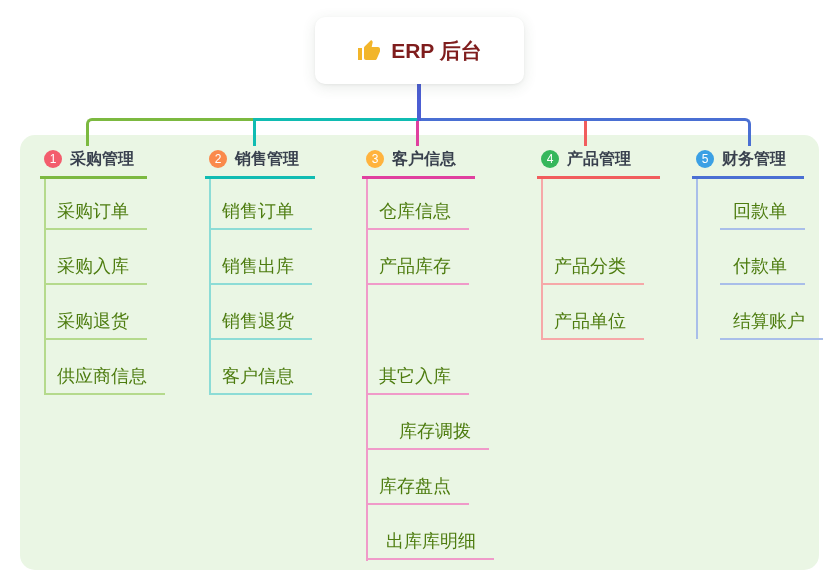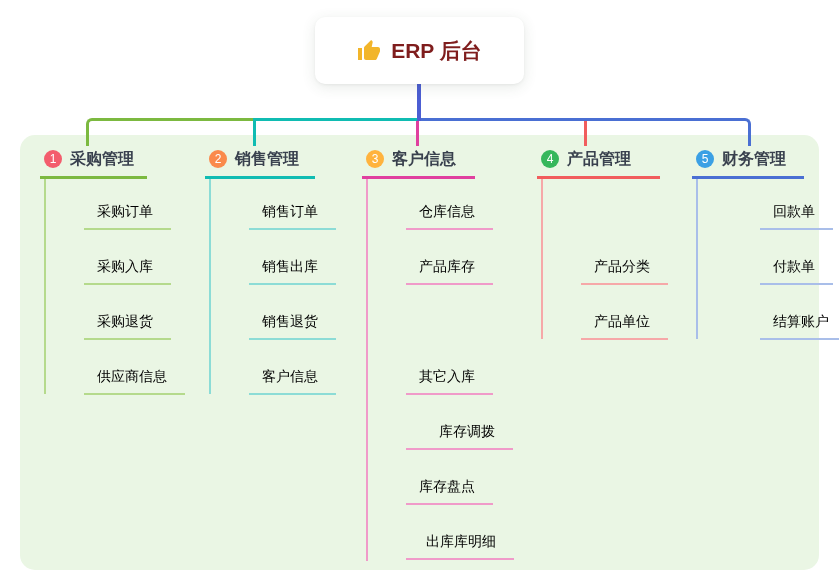--- a/index.html
+++ b/index.html
@@ -36,22 +36,22 @@
   }
   .badge{
     width:18px;height:18px;border-radius:50%;background:var(--badge);
     color:#ffffff;font-size:12px;font-weight:400;line-height:18px;text-align:center;
     flex:0 0 18px;
   }
   .spine{position:absolute;top:179px;width:2px;background:var(--light);z-index:1;}
   .child{
     position:absolute;box-sizing:border-box;display:inline-block;
     padding:0 18px 7px 13px;border-bottom:2px solid var(--light);
-    font-size:14px;line-height:20px;color:#000000;white-space:nowrap;
-    cursor:pointer;z-index:2;margin-left:40px;
+    font-size:18px;line-height:20px;color:#4d7c0f;white-space:nowrap;
+    cursor:pointer;z-index:2;
   }
   
   .b1 .top-link{left:86px;width:167px;border-top:3px solid var(--main);border-left:3px solid var(--main);border-top-left-radius:6px;}
   .b2 .top-link{left:253px;width:164px;border-top:3px solid var(--main);border-left:3px solid var(--main);}
   .b3 .top-stub{left:416px;background:var(--main);}
   .b4 .top-stub{left:584px;background:var(--main);}
   .b5 .top-link{left:417px;width:334px;border-top:3px solid var(--main);border-right:3px solid var(--main);border-top-right-radius:6px;}
   .b1 .branch-header{left:40px;min-width:107px;}
   .b2 .branch-header{left:205px;min-width:110px;}
   .b3 .branch-header{left:362px;min-width:113px;}

